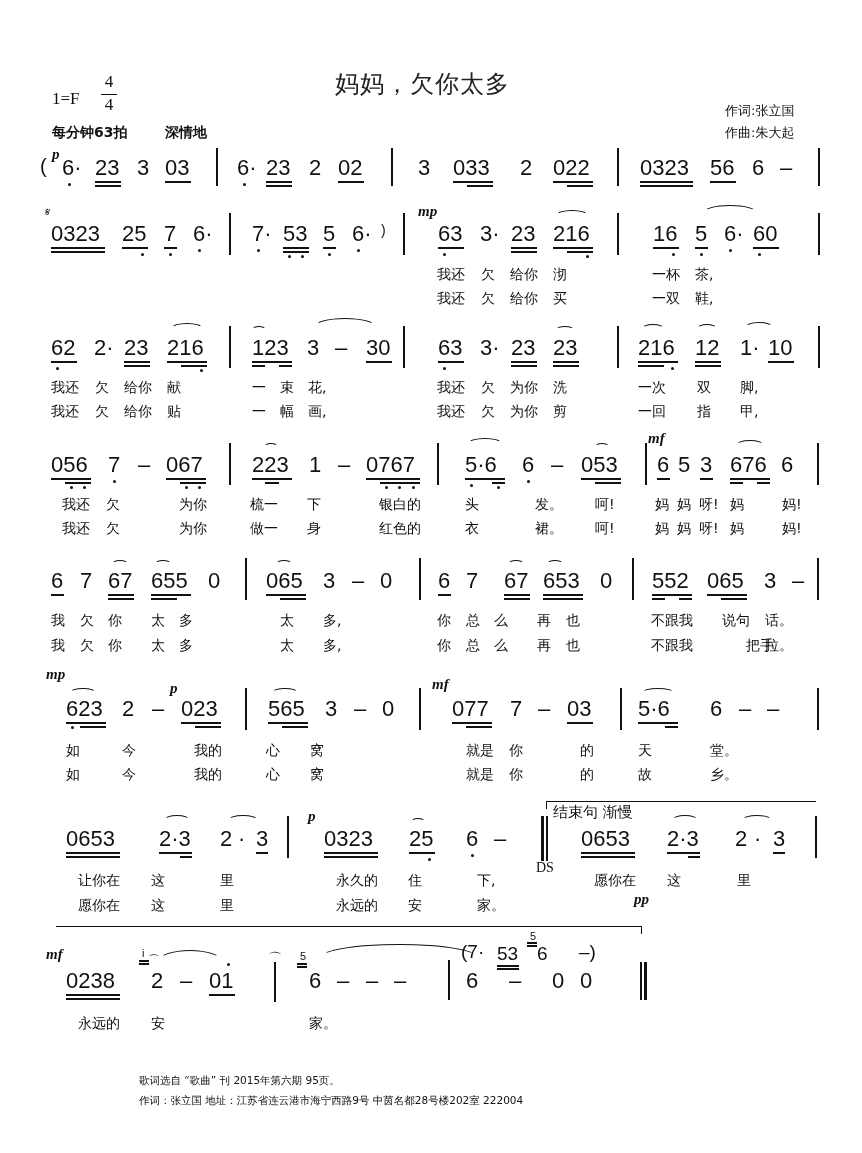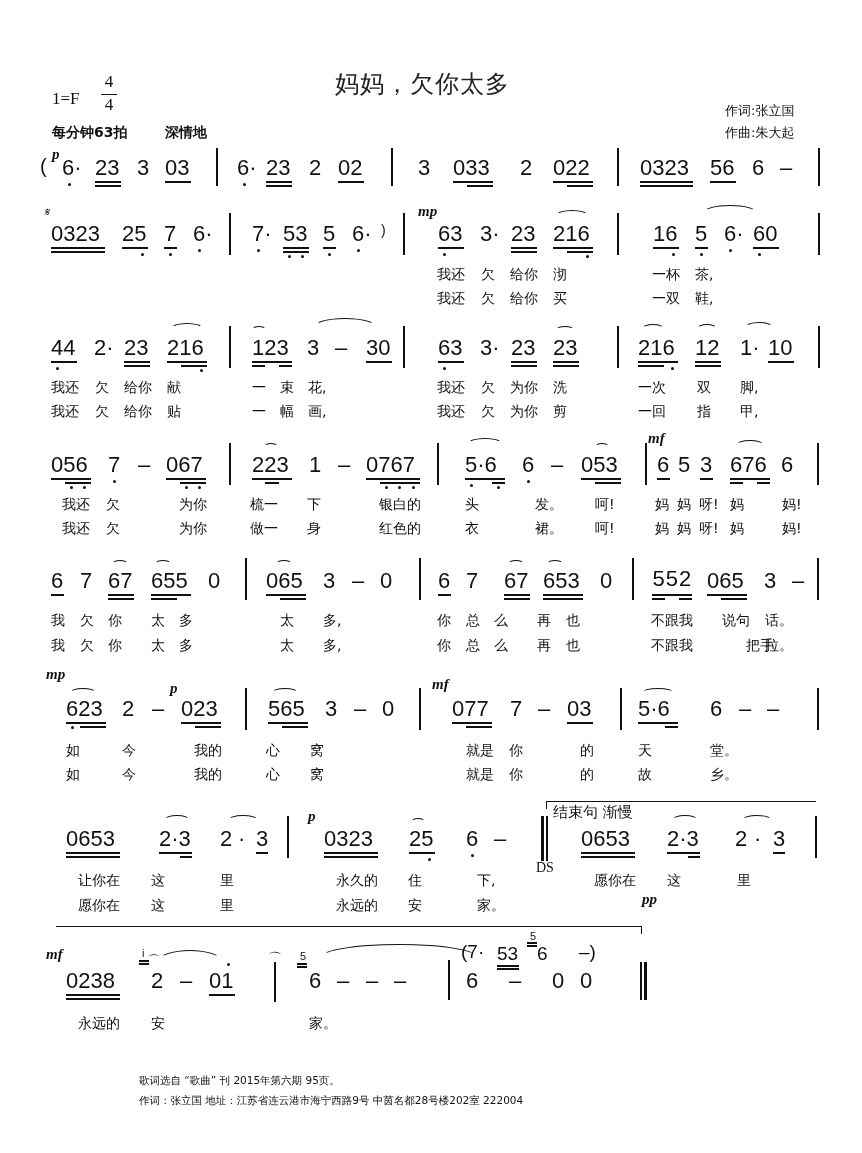--- a/index.html
+++ b/index.html
@@ -152,21 +152,21 @@
   <span class="lyric" style="left:695px; top:266px;">茶,</span>
   <span class="lyric" style="left:437px; top:290px;">我还</span>
   <span class="lyric" style="left:481px; top:290px;">欠</span>
   <span class="lyric" style="left:510px; top:290px;">给你</span>
   <span class="lyric" style="left:553px; top:290px;">买</span>
   <span class="lyric" style="left:652px; top:290px;">一双</span>
   <span class="lyric" style="left:695px; top:290px;">鞋,</span>
 </div>
 
 <div>
-  <span class="note" style="left:51px; top:335px;">44</span>
+  <span class="note" style="left:51px; top:335px;">62</span>
   <span class="ul1" style="left:51px; top:361px; width:26px;"></span>
   <span class="dot" style="left:56px; top:367px;"></span>
   <span class="note" style="left:94px; top:335px;">2·</span>
   <span class="note" style="left:124px; top:335px;">23</span>
   <span class="ul1" style="left:124px; top:361px; width:26px;"></span>
   <span class="ul2" style="left:124px; top:365px; width:26px;"></span>
   <div class="slur" style="left:171px; top:323px; width:30px; height:10px;"></div>
   <span class="note" style="left:167px; top:335px;">216</span>
   <span class="ul1" style="left:167px; top:361px; width:40px;"></span>
   <span class="ul2" style="left:181px; top:365px; width:26px;"></span>
@@ -363,21 +363,21 @@
   <span class="note" style="left:504px; top:568px;">67</span>
   <span class="ul1" style="left:504px; top:594px; width:26px;"></span>
   <span class="ul2" style="left:504px; top:598px; width:26px;"></span>
   <div class="slur" style="left:547px; top:560px; width:14px; height:6px;"></div>
   <span class="note" style="left:543px; top:568px;">653</span>
   <span class="ul1" style="left:543px; top:594px; width:40px;"></span>
   <span class="ul2" style="left:543px; top:598px; width:40px;"></span>
   <span class="note" style="left:600px; top:568px;">0</span>
   <div class="bar" style="left:632px; top:558px; height:42px;"></div>
 
-  <span class="note" style="left:652px; top:568px;font-family:Liberation Mono, monospace;">552</span>
+  <span class="note" style="left:652px; top:568px;">552</span>
   <span class="ul1" style="left:652px; top:594px; width:40px;"></span>
   <span class="ul2" style="left:652px; top:598px; width:13px;"></span>
   <span class="ul2" style="left:679px; top:598px; width:13px;"></span>
   <span class="note" style="left:707px; top:568px;">065</span>
   <span class="ul1" style="left:707px; top:594px; width:40px;"></span>
   <span class="ul2" style="left:721px; top:598px; width:26px;"></span>
   <span class="note" style="left:764px; top:568px;">3</span>
   <span class="note" style="left:792px; top:568px;">–</span>
   <div class="bar" style="left:817px; top:558px; height:42px;"></div>
 
@@ -584,21 +584,21 @@
   <span class="ul1" style="left:527px; top:942px; width:10px;"></span>
   <span class="ul2" style="left:527px; top:945px; width:10px;"></span>
   <span class="note" style="left:537px; top:941px; font-size:19px;">6</span>
   <span class="paren" style="left:579px; top:941px; font-size:19px;">–)</span>
 
   <span class="note" style="left:466px; top:968px;">6</span>
   <span class="note" style="left:509px; top:968px;">–</span>
   <span class="note" style="left:552px; top:968px;">0</span>
   <span class="note" style="left:580px; top:968px;">0</span>
 
-  <span class="dyn" style="left:634px; top:891px;margin-left:8px;">pp</span>
+  <span class="dyn" style="left:634px; top:891px;">pp</span>
   <div class="bar" style="left:640px; top:962px; height:38px;"></div>
   <div class="barthick" style="left:644px; top:962px; height:38px;"></div>
 
   <span class="lyric" style="left:78px; top:1015px;">永远的</span>
   <span class="lyric" style="left:151px; top:1015px;">安</span>
   <span class="lyric" style="left:309px; top:1015px;">家。</span>
 </div>
 
 <div class="footer" style="left:139px; top:1074px;">歌词选自 “歌曲” 刊 2015年第六期 95页。</div>
 <div class="footer" style="left:139px; top:1094px;">作词：张立国    地址：江苏省连云港市海宁西路9号  中茵名都28号楼202室  222004</div>

